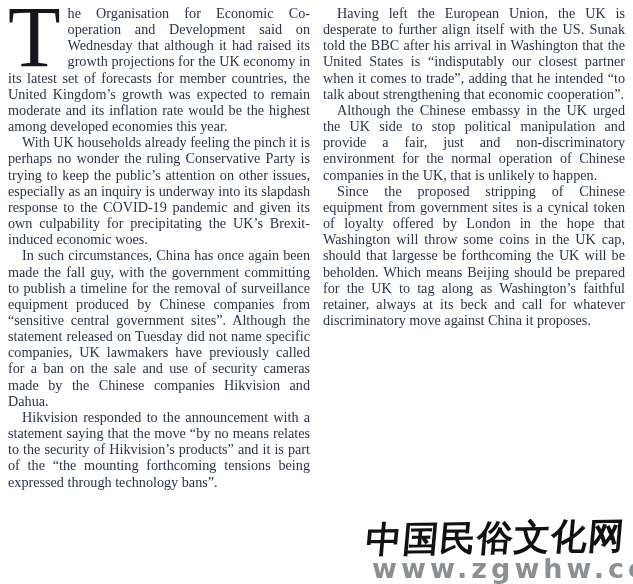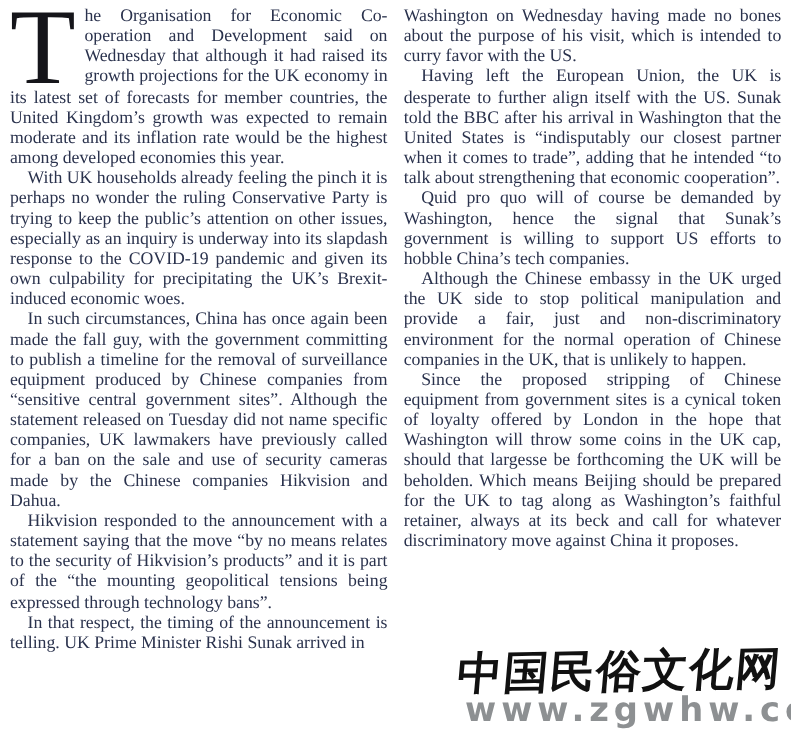--- a/index.html
+++ b/index.html
@@ -102,28 +102,25 @@
 
 <div class="page">
 
 
   <div class="columns">
 
     <div class="col">
       <p class="para"><span class="dropcap">T</span><span>he Organisation for Economic Co-operation and Development said on Wednesday that although it had raised its growth projections for the UK economy in its latest set of forecasts for member countries, the United Kingdom’s growth was expected to remain moderate and its inflation rate would be the highest among developed economies this year.</span></p>
       <p class="para indent">With UK households already feeling the pinch it is perhaps no wonder the ruling Conservative Party is trying to keep the public’s attention on other issues, especially as an inquiry is underway into its slapdash response to the COVID-19 pandemic and given its own culpability for precipitating the UK’s Brexit-induced economic woes.</p>
       <p class="para indent">In such circumstances, China has once again been made the fall guy, with the government committing to publish a timeline for the removal of surveillance equipment produced by Chinese companies from “sensitive central government sites”. Although the statement released on Tuesday did not name specific companies, UK lawmakers have previously called for a ban on the sale and use of security cameras made by the Chinese companies Hikvision and Dahua.</p>
-      <p class="para indent">Hikvision responded to the announcement with a statement saying that the move “by no means relates to the security of Hikvision’s products” and it is part of the “the mounting geopolitical tensions being expressed through technology bans”.</p>
-      <p class="para indent">In that respect, the timing of the announcement is telling. UK Prime Minister Rishi Sunak arrived in</p>
+      <p class="para indent">Hikvision responded to the announcement with a statement saying that the move “by no means relates to the security of Hikvision’s products” and it is part of the “the mounting forthcoming tensions being expressed through technology bans”.</p>
     </div>
 
     <div class="col">
-      <p class="para">Washington on Wednesday having made no bones about the purpose of his visit, which is intended to curry favor with the US.</p>
       <p class="para indent">Having left the European Union, the UK is desperate to further align itself with the US. Sunak told the BBC after his arrival in Washington that the United States is “indisputably our closest partner when it comes to trade”, adding that he intended “to talk about strengthening that economic cooperation”.</p>
-      <p class="para indent">Quid pro quo will of course be demanded by Washington, hence the signal that Sunak’s government is willing to support US efforts to hobble China’s tech companies.</p>
       <p class="para indent">Although the Chinese embassy in the UK urged the UK side to stop political manipulation and provide a fair, just and non-discriminatory environment for the normal operation of Chinese companies in the UK, that is unlikely to happen.</p>
       <p class="para indent">Since the proposed stripping of Chinese equipment from government sites is a cynical token of loyalty offered by London in the hope that Washington will throw some coins in the UK cap, should that largesse be forthcoming the UK will be beholden. Which means Beijing should be prepared for the UK to tag along as Washington’s faithful retainer, always at its beck and call for whatever discriminatory move against China it proposes.</p>
     </div>
 
   </div>
 
   <div class="watermark">
     <div class="wm-cn">中国民俗文化网</div>
     <div class="wm-url">www.zgwhw.com</div>
   </div>

